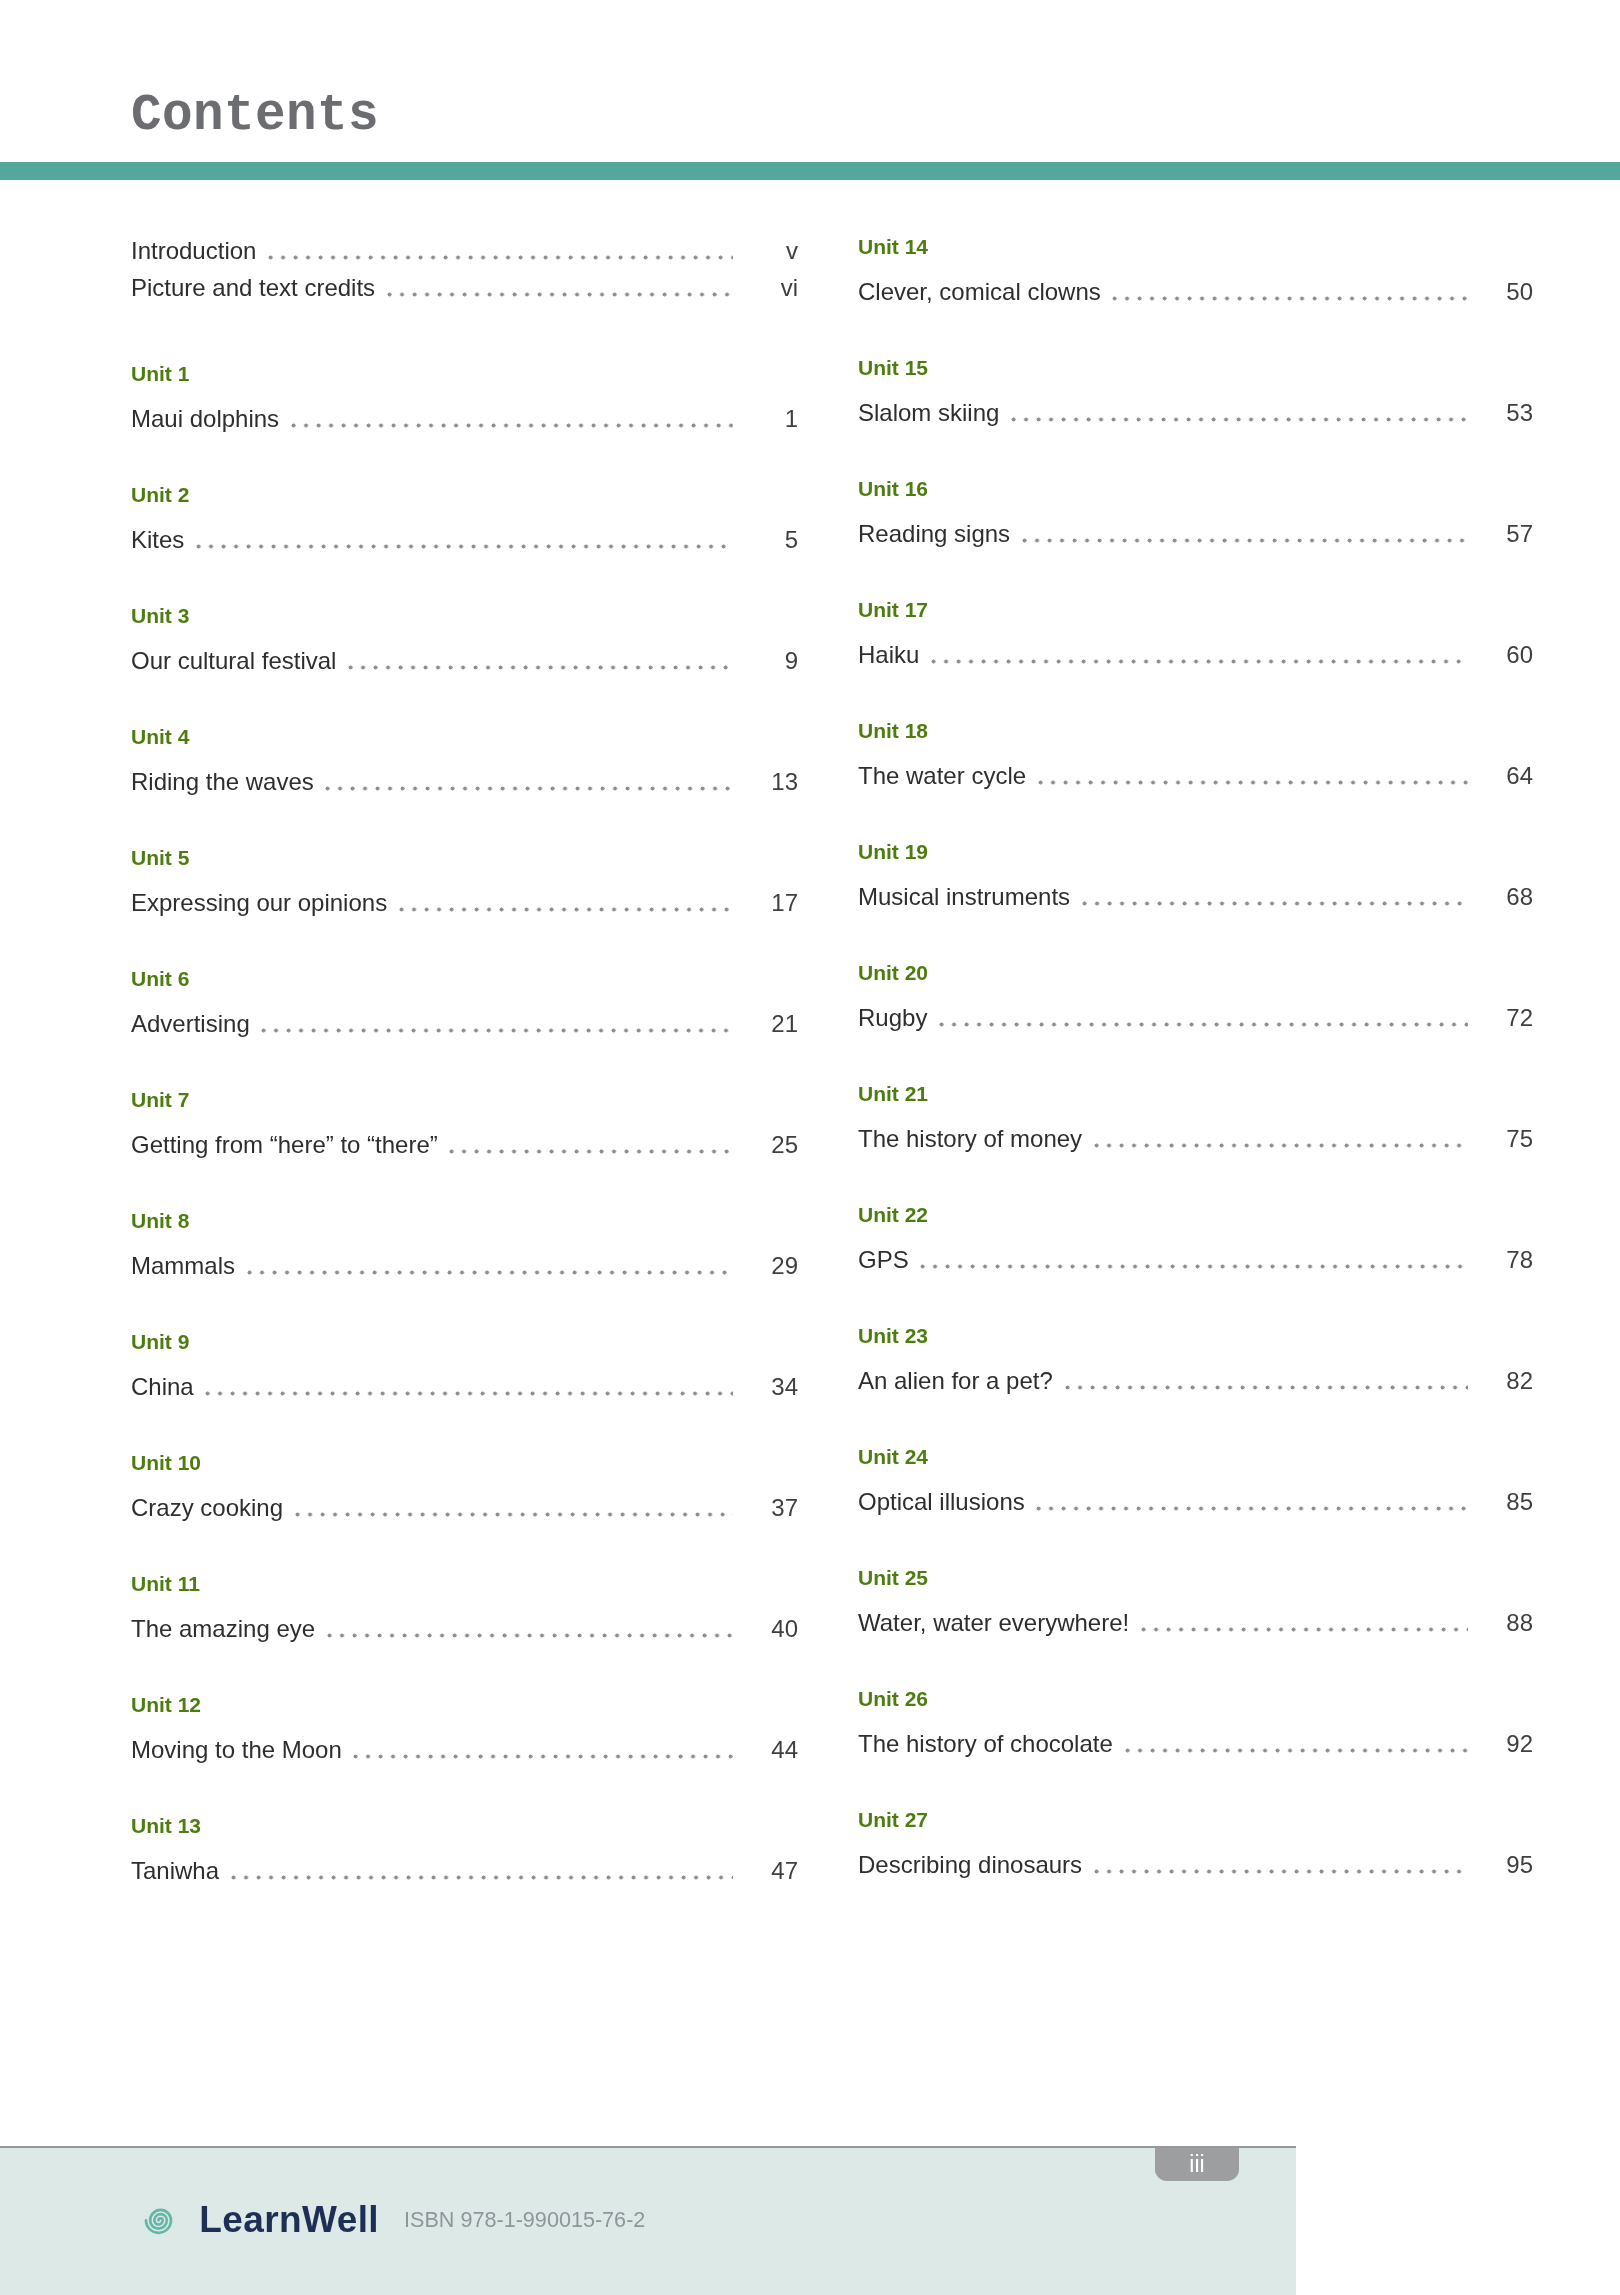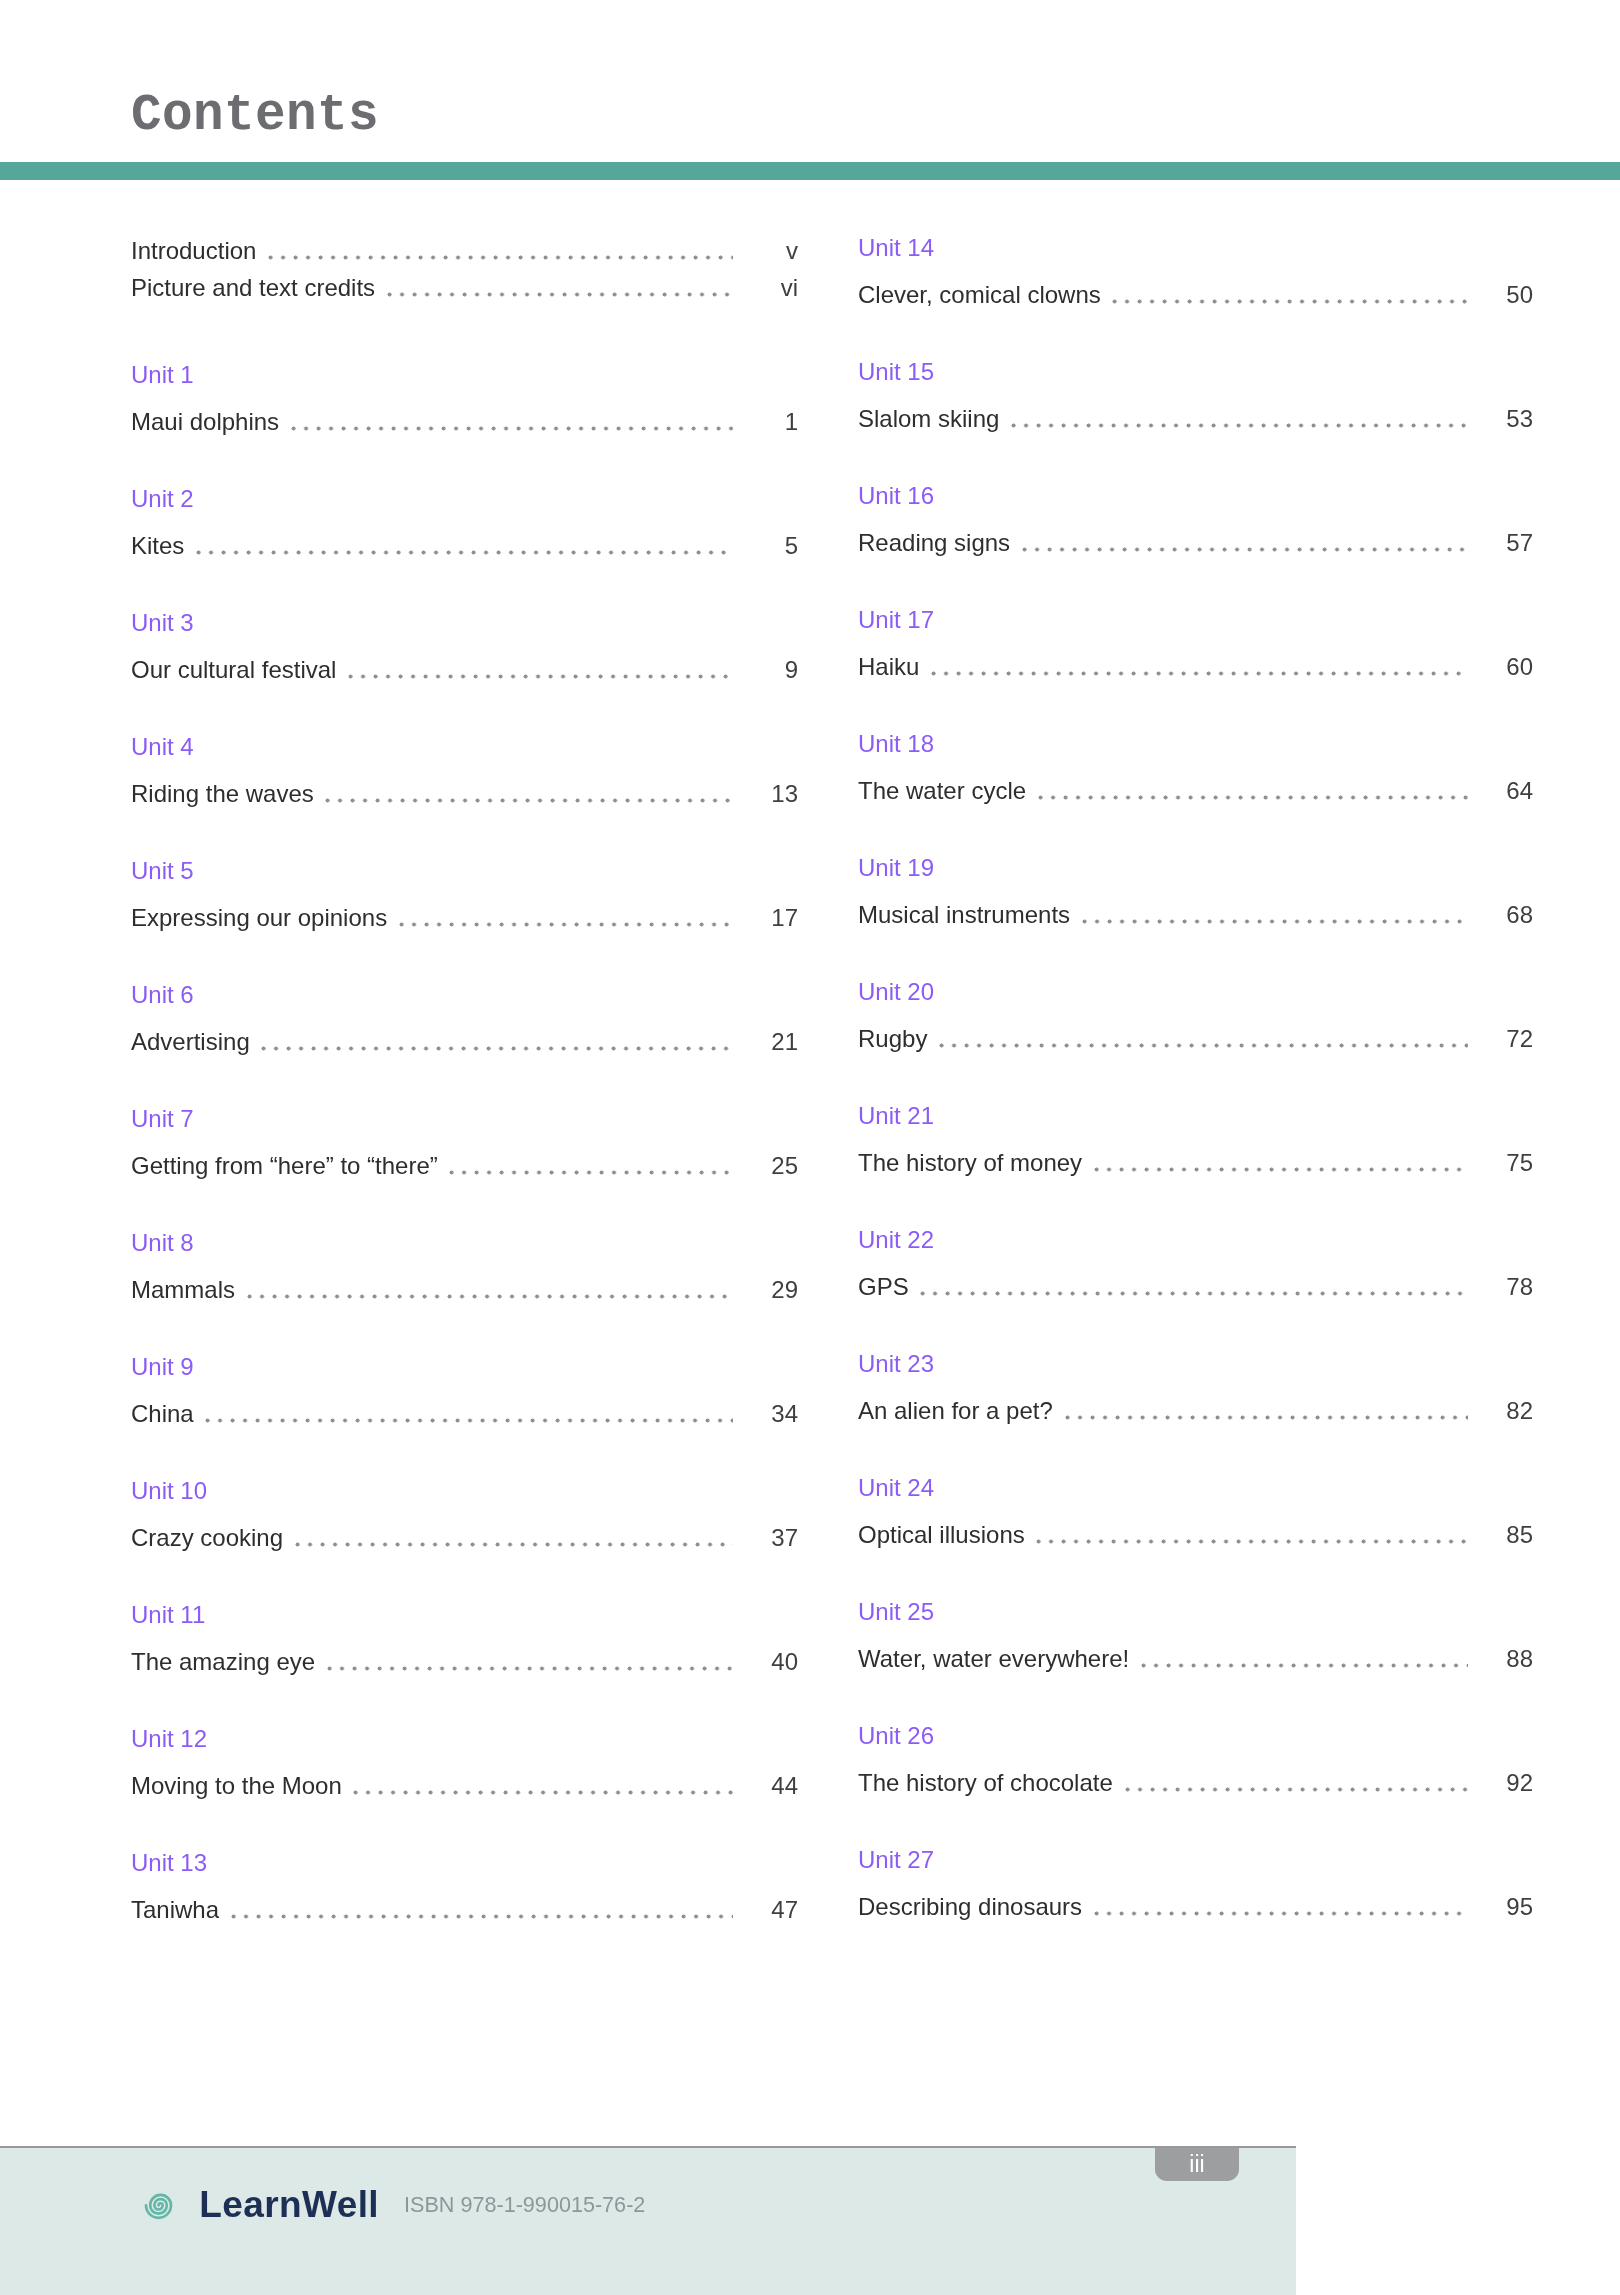--- a/index.html
+++ b/index.html
@@ -25,28 +25,28 @@
   .entry-label{white-space:nowrap;color:#2e2e2e;}
   .dots{
     flex:1;align-self:flex-end;height:5px;margin:0 11.7px 5.8px 11.7px;
     background-image:radial-gradient(circle at 2.5px 2.5px,#8e8e8e 1.7px,transparent 2.3px);
     background-size:12.5px 5px;background-repeat:repeat-x;
   }
   .page-num{min-width:53px;text-align:right;color:#3f3f3f;white-space:nowrap;}
 
   .unit-block{margin-bottom:50px;}
   .unit-heading{
-    font-size:24px;font-weight:normal;color:#8b5cf6;line-height:1;margin:0 0 20px 0;
+    font-size:21px;font-weight:bold;color:#4d7c0f;line-height:1;margin:0 0 20px 0;
   }
 
   .footer{
     position:absolute;left:0;top:2146px;width:1296px;height:149px;
     background:#dde9e6;border-top:2.5px solid #96989a;box-sizing:border-box;
   }
-  .logo-row{position:absolute;left:131px;top:29px;display:flex;align-items:center;}
+  .logo-row{position:absolute;left:131px;top:44px;display:flex;align-items:center;}
   .spiral{width:55px;height:55px;flex:0 0 auto;}
   .brand{font-size:37px;font-weight:bold;color:#1d2f55;margin-left:13.3px;letter-spacing:0.4px;}
   .isbn{font-size:21.6px;color:#8f959b;margin-left:25px;}
   .page-badge{
     position:absolute;right:57px;top:0;width:84px;height:33px;background:#9c9ea0;
     color:#ffffff;font-size:23px;display:flex;align-items:center;justify-content:center;
     border-radius:0 0 11.7px 11.7px;
   }
 </style>
 </head>

